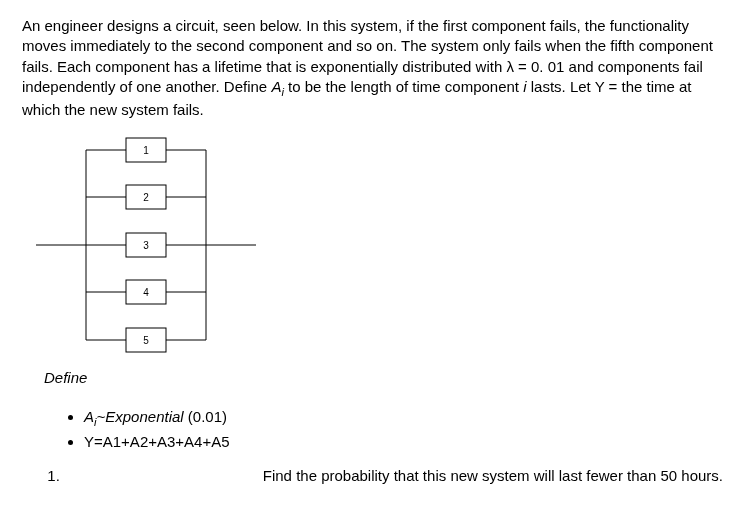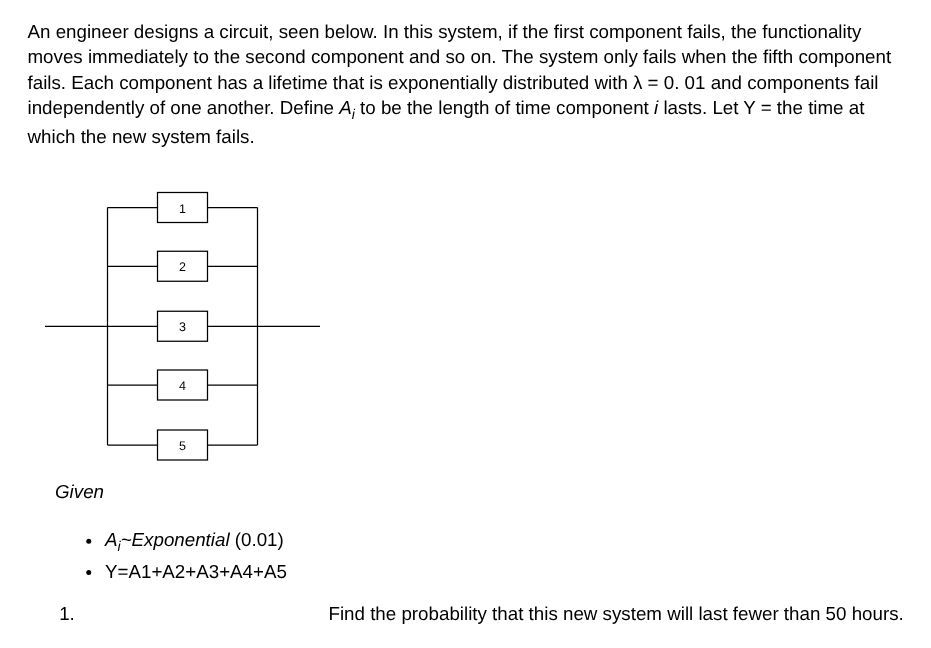--- a/index.html
+++ b/index.html
@@ -6,21 +6,21 @@
     body {
       font-family: Arial, Helvetica, sans-serif;
       font-size: 15px;
       color: #000;
       background: #fff;
       width: 745px;
       height: 518px;
       padding: 16px 22px;
       line-height: 1.35;
     }
-    .problem-text { margin-bottom: 26px; }
+    .problem-text { margin-bottom: 10px; }
     .italic { font-style: italic; }
     .sub { vertical-align: sub; font-size: 0.75em; font-style: italic; }
     .circuit-wrap { margin: 8px 0 8px 14px; }
     .circuit-svg { display: block; }
     .given-block { margin-left: 22px; margin-top: 2px; }
     .given-title { font-style: italic; margin-bottom: 2px; }
     .bullets { list-style: disc; margin-left: 40px; margin-top: 19px; }
     .bullets li { margin: 1px 0; }
     .question-list { margin-top: 14px; margin-left: 22px; text-align: right; }
     .question-list ol { list-style: decimal; margin-left: 20px; }
@@ -66,21 +66,21 @@
       <text x="110" y="24">1</text>
       <text x="110" y="71">2</text>
       <text x="110" y="119">3</text>
       <text x="110" y="166">4</text>
       <text x="110" y="214">5</text>
     </g>
   </svg>
 </div>
 
 <div class="given-block">
-  <div class="given-title">Given</div>
+  <div class="given-title">Define</div>
   <ul class="bullets">
     <li>
       <span class="italic">A</span><span class="sub">i</span><span class="italic">~Exponential</span><span> (0.01)</span>
     </li>
     <li>
       <span>Y=A1+A2+A3+A4+A5</span>
     </li>
   </ul>
 </div>
 

